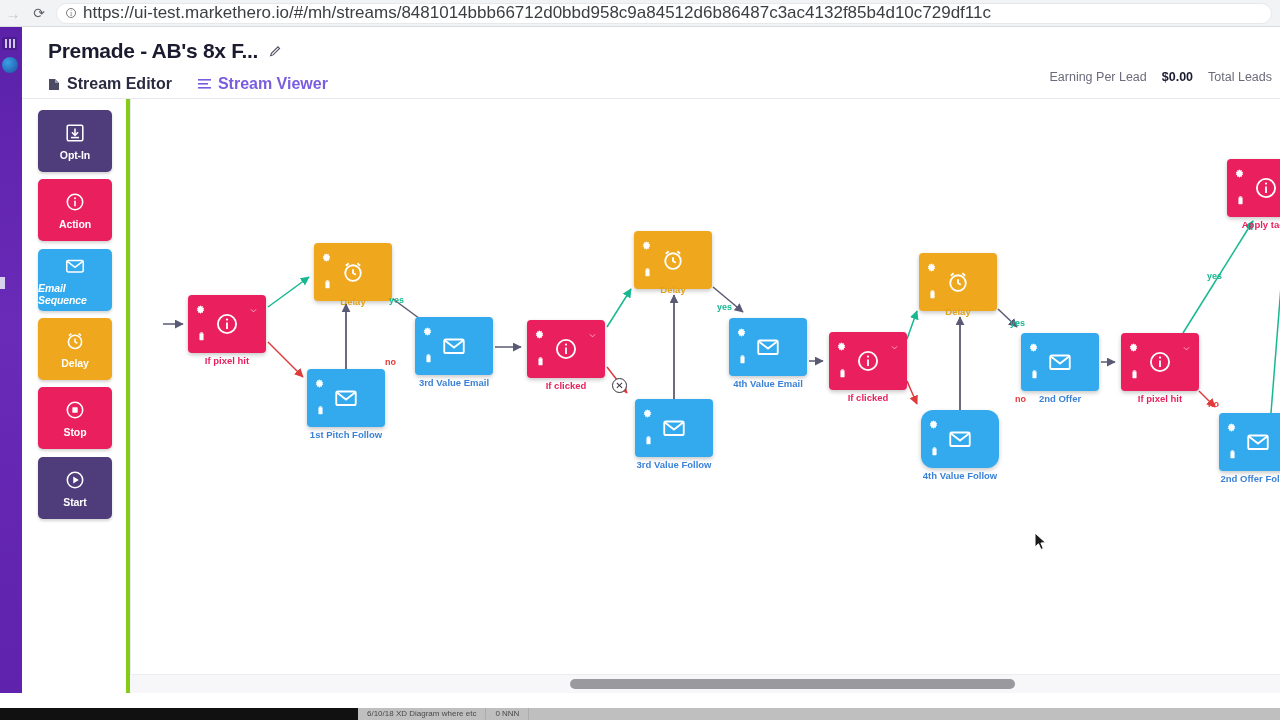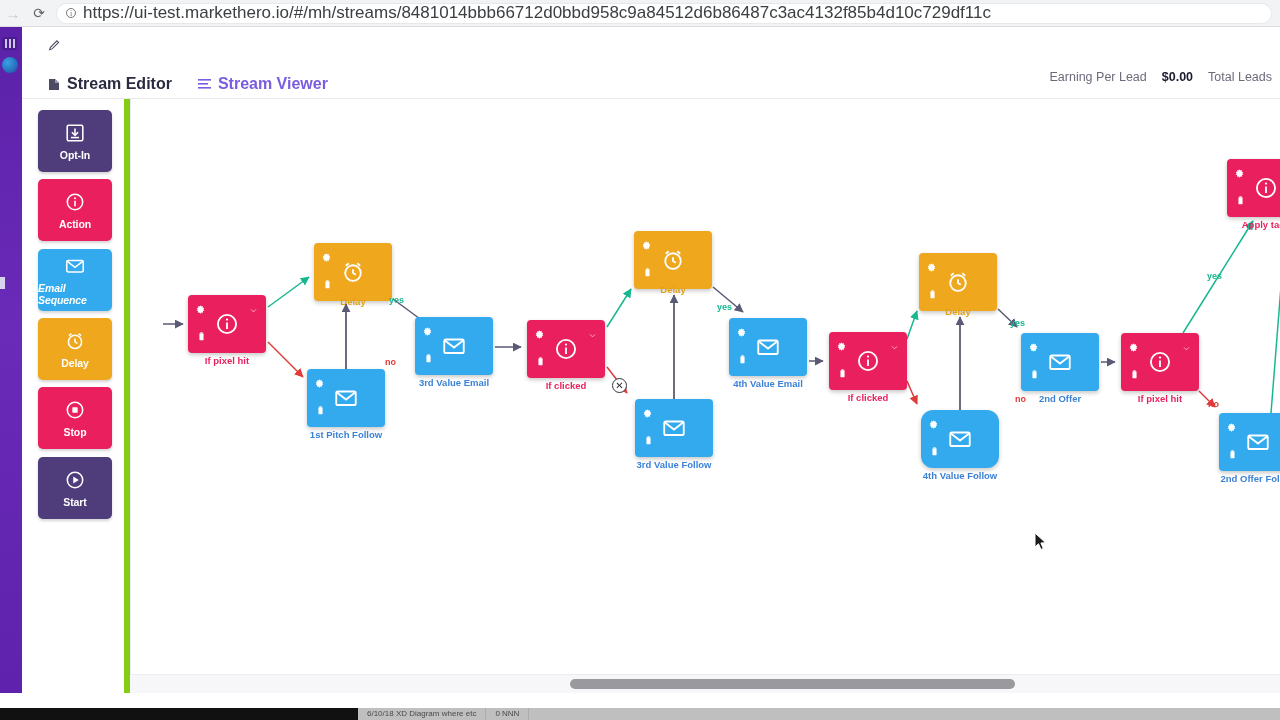--- a/index.html
+++ b/index.html
@@ -108,21 +108,21 @@
     font-size: 11.5px; color: #8a8a99;
   }
   .header-rule {
     position: absolute; left: 0; top: 71px; width: 1258px; height: 1px;
     background: #e8e8ef;
   }
 
   
   .palette {
     position: absolute; left: 0; top: 72px; width: 108px; height: 594px;
-    background: #ffffff; border-right: 6px solid #84cc16;
+    background: #ffffff; border-right: 4px solid #84cc16;
   }
   .pal-item {
     position: absolute; left: 16px; width: 74px; height: 62px;
     border-radius: 5px; color: #fff; cursor: pointer;
     display: flex; flex-direction: column; align-items: center;
     justify-content: center; gap: 5px;
     box-shadow: 0 2px 3px rgba(0,0,0,.17);
   }
   .pal-label { font-size: 10.5px; font-weight: bold; letter-spacing: -.1px; }
   .pal-item svg { display: block; }
@@ -208,20 +208,21 @@
       <i style="left:11px"></i>
   </div>
   <div class="rail-badge"></div>
   <div class="rail-notch"></div>
 </div>
 
 <div class="app">
 
   <div class="app-header">
     <div class="title-row">
+      <div class="page-title">Premade - AB's 8x F...</div>
       <svg class="pencil-icon" viewBox="0 0 16 16" width="13" height="13">
         <path d="M2 13.2l1-3 8-8 2 2-8 8-3 1z" fill="none" stroke="#4b4b63" stroke-width="1.3"></path>
       </svg>
     </div>
 
     <div class="tabs">
       <div class="tab active">
         <svg width="12" height="13" viewBox="0 0 12 13">
           <path d="M1 1h6l4 4v7H1z" fill="#4b4b63"></path>
             <path d="M7 1v4h4" fill="#9b9bb0"></path>

